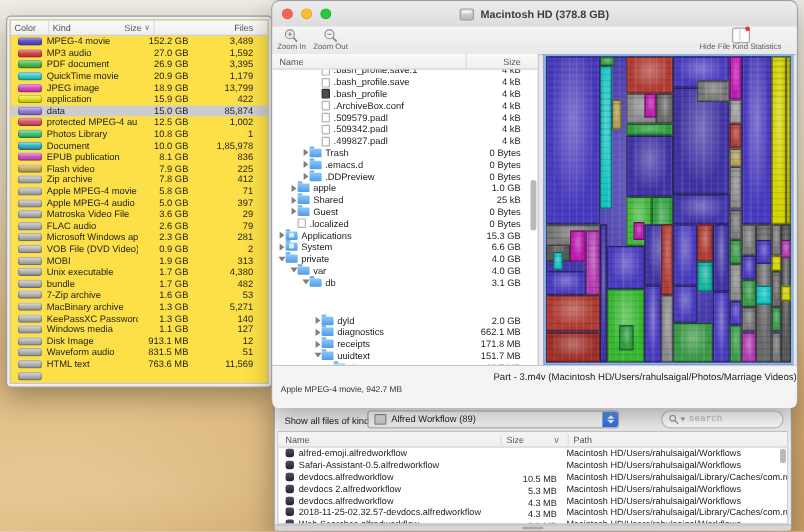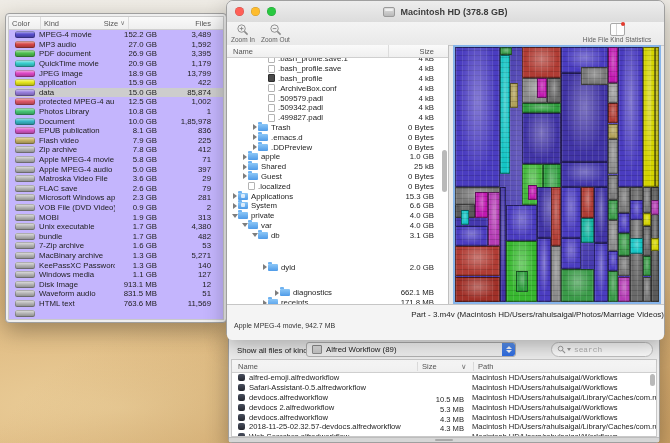--- a/index.html
+++ b/index.html
@@ -9,21 +9,21 @@
     background:
       radial-gradient(120% 80% at 70% 108%, #c79e63 0%, rgba(0,0,0,0) 60%),
       radial-gradient(150% 55% at 18% 92%, #ecd09c 0%, rgba(0,0,0,0) 55%),
       linear-gradient(180deg,#efece6 0%,#e9dcbd 32%,#ddb67c 68%,#cfa266 100%);
     -webkit-font-smoothing:antialiased;
   }
   .panel{position:absolute;box-sizing:border-box;background:#efefef;border:1px solid #9f9f9f;
          box-shadow:0 8px 22px rgba(0,0,0,.30);}
   
   #kind-drawer{left:5px;top:13px;width:222px;height:310px;border-radius:4px;overflow:hidden;z-index:1;}
-  #kind-table{position:absolute;inset:2px;background:#c4b5fd;border:1px solid #c9c9c9;overflow:hidden;}
+  #kind-table{position:absolute;inset:2px;background:#fde047;border:1px solid #c9c9c9;overflow:hidden;}
   .thead{display:flex;align-items:center;height:12px;background:linear-gradient(#fafafa,#efefef);
          border-bottom:1px solid #cfcfcf;font-size:7.5px;color:#555;}
   .thead .hc{padding:0 3px;white-space:nowrap;overflow:hidden;border-right:1px solid #dcdcdc;height:100%;
              display:flex;align-items:center;box-sizing:border-box;}
   .krow{display:flex;align-items:center;height:9.6px;font-size:7.8px;color:#1d1d1d;}
   .krow.sel{background:#cdcdcd;}
   .swatch{width:20px;height:7px;border-radius:2px;margin:0 4px 0 6px;flex:0 0 auto;
     background:linear-gradient(180deg,rgba(255,255,255,.65),rgba(255,255,255,0) 45%,rgba(0,0,0,.28)),var(--c,#b8b8b8);
     box-shadow:inset 0 0 0 1px rgba(0,0,0,.22);}
   .kname{width:76px;white-space:nowrap;overflow:hidden;flex:0 0 auto;}
@@ -238,21 +238,21 @@
           <span class="kfiles">397</span>
         </div>
         <div class="krow">
           <span class="swatch" style="--c: #b8b8b8;"></span>
           <span class="kname">Matroska Video File</span>
           <span class="ksize">3.6 GB</span>
           <span class="kfiles">29</span>
         </div>
         <div class="krow">
           <span class="swatch" style="--c: #b8b8b8;"></span>
-          <span class="kname">FLAC save</span>
+          <span class="kname">FLAC audio</span>
           <span class="ksize">2.6 GB</span>
           <span class="kfiles">79</span>
         </div>
         <div class="krow">
           <span class="swatch" style="--c: #b8b8b8;"></span>
           <span class="kname">Microsoft Windows ap</span>
           <span class="ksize">2.3 GB</span>
           <span class="kfiles">281</span>
         </div>
         <div class="krow">
@@ -531,21 +531,21 @@
           <span class="tsize">3.1 GB</span>
         </div>
         <div class="trow" style="padding-left: 34px; margin-top: 22px;">
           <span class="tri c">
             <i></i>
           </span>
           <span class="ticn icn-folder"></span>
           <span class="tname">dyld</span>
           <span class="tsize">2.0 GB</span>
         </div>
-        <div class="trow" style="padding-left: 46px; margin-top: 16px;">
+        <div class="trow" style="padding-left: 34px;">
           <span class="tri c">
             <i></i>
           </span>
           <span class="ticn icn-folder"></span>
           <span class="tname">diagnostics</span>
           <span class="tsize">662.1 MB</span>
         </div>
         <div class="trow" style="padding-left: 34px;">
           <span class="tri c">
             <i></i>

